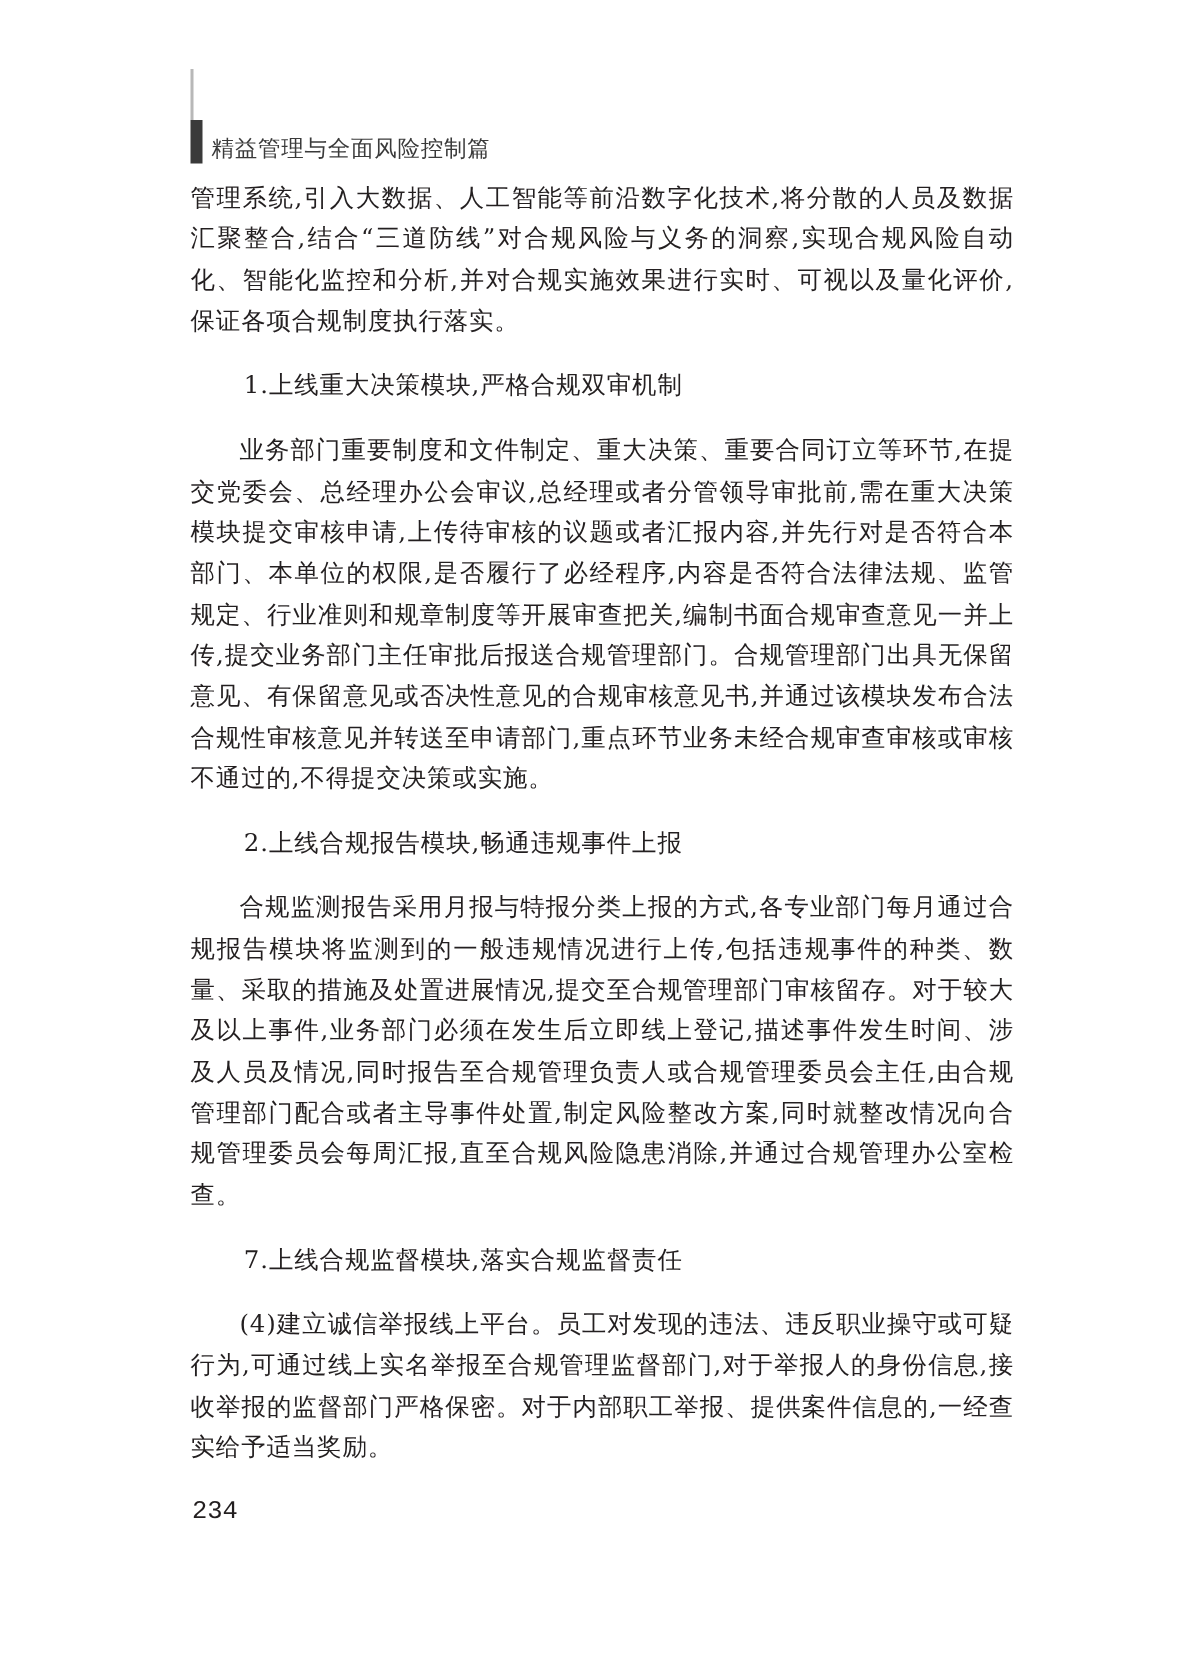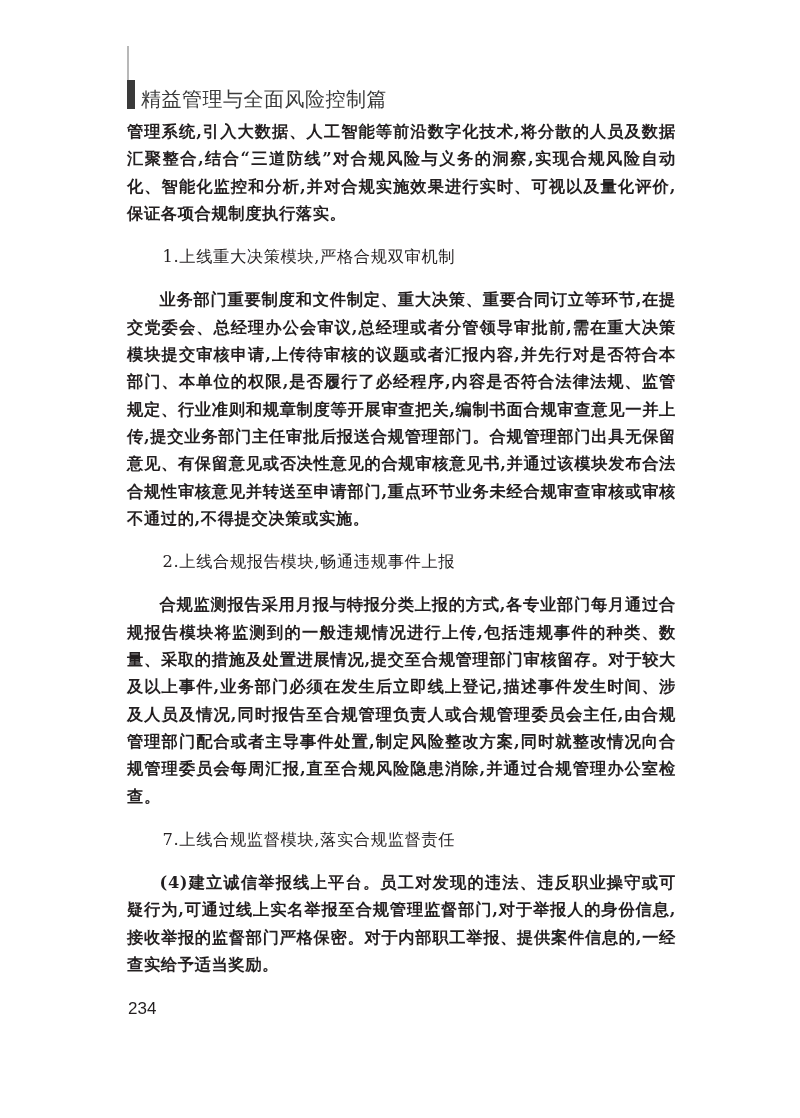--- a/index.html
+++ b/index.html
@@ -1,25 +1,25 @@
 <!DOCTYPE html>
 <html><head>
 <meta charset="utf-8">
 <style>
   html, body { margin: 0; padding: 0; background: #ffffff; }
   body { width: 800px; height: 1118px; position: relative; overflow: hidden;
          font-family: "DejaVu Serif", "Liberation Serif", serif; color: #231f20; }
   .header-line { position: absolute; left: 127px; top: 46px; width: 2px; height: 34px; background: #b8b8b8; }
   .header-bar { position: absolute; left: 127px; top: 80px; width: 8px; height: 29px; background: #3a3a3a; }
-  .header-title { position: absolute; left: 141px; top: 90px; font-size: 20px; line-height: 18px; color: #3a3a3a; letter-spacing: 0.5px; }
+  .header-title { position: absolute; left: 141px; top: 90px; font-size: 15px; line-height: 18px; color: #3a3a3a; letter-spacing: 0.5px; }
   .body { position: absolute; left: 127px; top: 118px; width: 549px; }
-  .para { font-size: 16.3px; line-height: 27.3px; text-align: justify; margin: 0; letter-spacing: 0.6px; font-weight: bold; }
+  .para { font-size: 16.3px; line-height: 27.3px; text-align: justify; margin: 0; letter-spacing: 0.6px; }
   .indent { text-indent: 2em; }
   .heading { font-size: 16.3px; line-height: 27.3px; margin: 16px; text-indent: 1.2em; letter-spacing: 0.6px; }
-  .page-number { position: absolute; left: 128px; top: 999px; font-family: Liberation Sans, sans-serif; font-size: 17px; color: #231f20; }
+  .page-number { position: absolute; left: 128px; top: 999px; font-family: Liberation Mono, monospace; font-size: 17px; color: #231f20; }
 </style>
 </head>
 <body>
 
 <div class="header-line"></div>
 <div class="header-bar"></div>
 <div class="header-title">精益管理与全面风险控制篇</div>
 
 <div class="body">
   <p class="para">管理系统,引入大数据、人工智能等前沿数字化技术,将分散的人员及数据汇聚整合,结合“三道防线”对合规风险与义务的洞察,实现合规风险自动化、智能化监控和分析,并对合规实施效果进行实时、可视以及量化评价,保证各项合规制度执行落实。</p>

